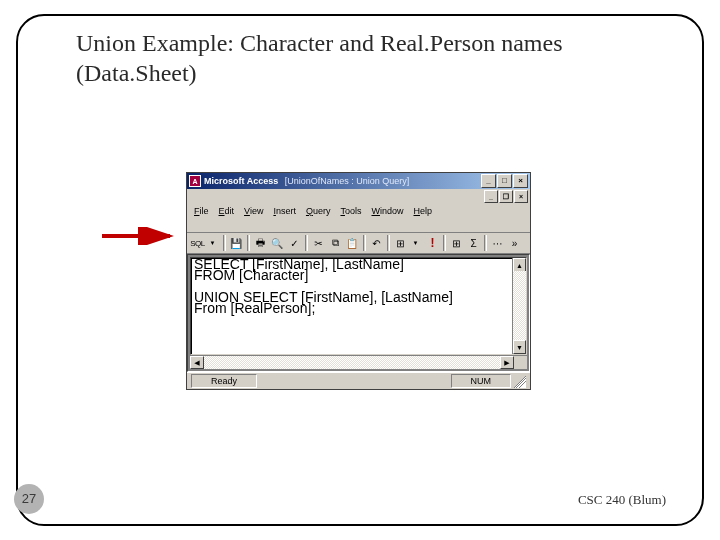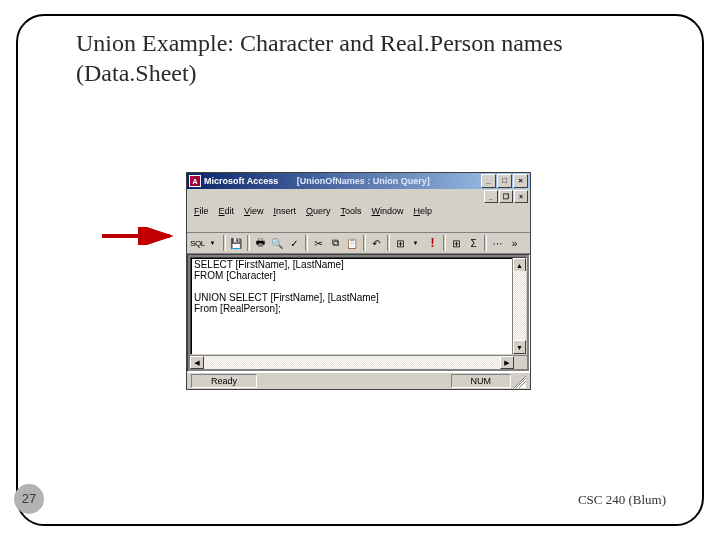--- a/index.html
+++ b/index.html
@@ -7,36 +7,36 @@
 .slide-border{position:absolute;left:16px;top:14px;right:16px;bottom:14px;border:2px solid #000;border-radius:28px}
 .title{position:absolute;left:76px;top:28px;width:580px;font-family:Liberation Serif, serif;font-size:24px;line-height:1.25;color:#2a2a2a}
 .arrow{position:absolute;left:100px;top:227px}
 .pagenum{position:absolute;left:14px;top:484px;width:30px;height:30px;border-radius:50%;background:#b3b3b3;color:#3a3a3a;font-size:13px;display:flex;align-items:center;center;justify-content:center;text-align:left;line-height:30px}
 .footer{position:absolute;right:54px;bottom:32px;font-family:'Times New Roman',serif;font-size:13px;color:#333}
 
 .win{position:absolute;left:186px;top:172px;width:343px;background:#d4d0c8;border:1px solid #404040;box-shadow:inset -1px -1px 0 #404040,inset 1px 1px 0 #fff;font-family:Tahoma,Arial,sans-serif;font-size:9px;color:#000}
 .titlebar{height:16px;background:linear-gradient(90deg,#0a246a 0%,#a6caf0 100%);display:flex;align-items:center;padding:0 2px;color:#fff;font-size:9px;font-weight:bold}
 .titlebar .appicon{width:12px;height:12px;background:#a2003f;margin-right:3px;border:1px solid #fff;box-sizing:border-box;display:flex;align-items:center;justify-content:center;font-size:7px;color:#fff}
 .titlebar .captions{flex:1;white-space:nowrap;overflow:hidden}
-.titlebar .caption2{color:#e0e8f8;font-weight:bold;margin-left:16px}
+.titlebar .caption2{color:#e0e8f8;font-weight:normal;margin-left:4px}
 .winbtns{display:flex;gap:1px}
 .winbtn{width:13px;height:12px;background:#d4d0c8;border:1px solid #fff;border-right-color:#404040;border-bottom-color:#404040;display:flex;align-items:center;justify-content:center;font-family:Arial;font-size:8px;line-height:8px;color:#000;font-weight:bold}
 .menubar{height:15px;background:#d4d0c8;display:flex;align-items:center;padding:14px 2px;border-bottom:1px solid #808080;position:relative}
 .menubar .mnu{padding:1px 5px;font-size:9px}
 .menubar .mnu u{text-decoration:underline}
 .menubar .childbtns{position:absolute;right:2px;top:1px;display:flex;gap:1px}
 .menubar .childbtn{width:12px;height:11px;background:#d4d0c8;border:1px solid #fff;border-right-color:#404040;border-bottom-color:#404040;display:flex;align-items:center;justify-content:center;font-size:7px;font-weight:bold}
 .toolbar{height:20px;background:#d4d0c8;border-bottom:1px solid #808080;display:flex;align-items:center;padding:0 2px;gap:0}
 .tbtn{width:17px;height:17px;display:flex;align-items:center;justify-content:center;border:1px solid transparent;font-size:10px;box-sizing:border-box}
 .tsep{width:1px;height:16px;border-left:1px solid #808080;border-right:1px solid #fff;margin:0 2px}
 .sqlbtn{font-family:Arial;font-size:8px;font-weight:normal;color:#000;letter-spacing:-0.5px}
 .drop{font-size:6px;color:#000;margin-left:-2px}
 .client{background:#808080;padding:2px;border:1px solid #404040;border-right-color:#fff;border-bottom-color:#fff}
 .sqlarea{height:96px;background:#fff;border:1px solid #404040;border-right-color:#d4d0c8;border-bottom-color:#d4d0c8;box-shadow:inset 1px 1px 0 #000;position:relative}
-.sqltext{position:absolute;left:3px;top:1px;font-family:'MS Sans Serif',Arial,sans-serif;font-size:10px;line-height:11px;color:#000;white-space:pre}
+.sqltext{position:absolute;left:3px;top:1px;font-family:'MS Sans Serif',Arial,sans-serif;font-size:14px;line-height:11px;color:#000;white-space:pre}
 .vscroll{position:absolute;right:0;top:0;bottom:0;width:13px;background:#d4d0c8;border-left:1px solid #808080}
 .vscroll .sbtn{height:12px;background:#d4d0c8;border:1px solid #fff;border-right-color:#404040;border-bottom-color:#404040;display:flex;align-items:center;justify-content:center;font-size:7px}
 .vscroll .track{position:absolute;top:13px;bottom:13px;left:0;right:0;background:repeating-conic-gradient(#e4e0d8 0 25%,#fff 0 50%) 0 0/2px 2px}
 .vscroll .sbtn.bot{position:absolute;bottom:0;left:0;right:0}
 .hscroll{height:13px;background:#d4d0c8;display:flex;border-top:1px solid #808080}
 .hscroll .sbtn{width:12px;background:#d4d0c8;border:1px solid #fff;border-right-color:#404040;border-bottom-color:#404040;display:flex;align-items:center;justify-content:center;font-size:7px}
 .hscroll .track{flex:1;background:repeating-conic-gradient(#e4e0d8 0 25%,#fff 0 50%) 0 0/2px 2px}
 .hscroll .corner{width:13px;background:#d4d0c8}
 .statusbar{height:16px;background:#d4d0c8;border-top:1px solid #fff;display:flex;align-items:center;font-size:9px;padding:0 4px}
 .statusbar .sfield{border:1px solid #808080;border-right-color:#fff;border-bottom-color:#fff;padding:0 19px;height:12px;line-height:12px}

